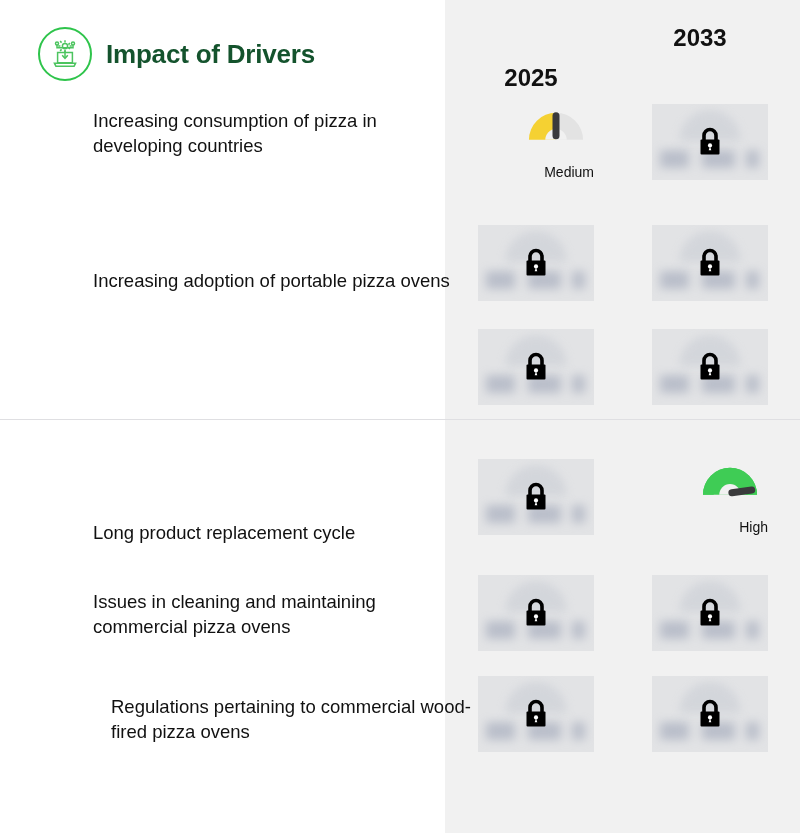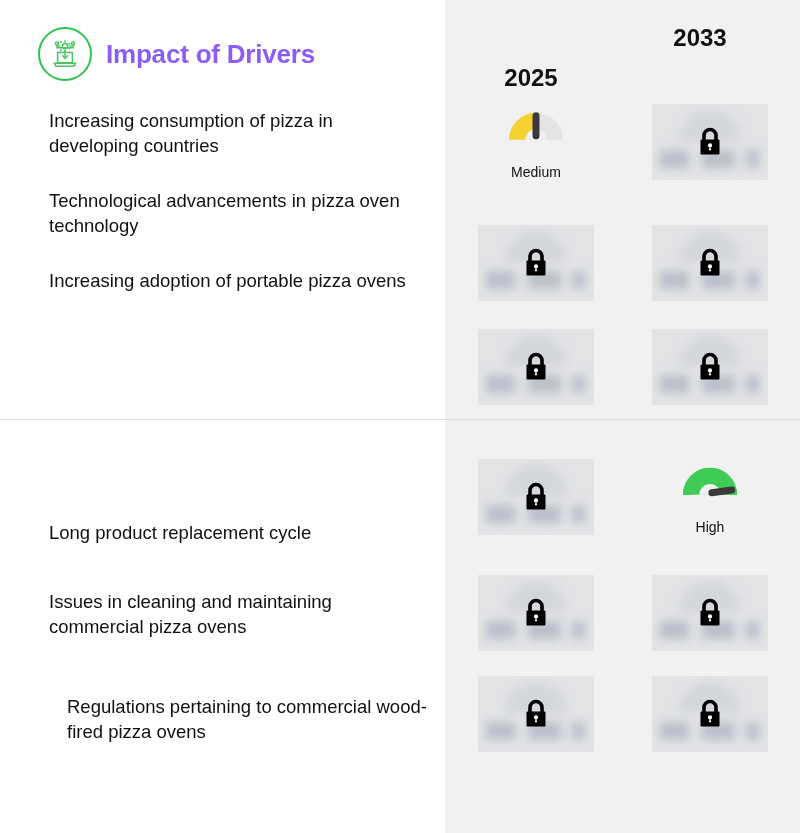--- a/index.html
+++ b/index.html
@@ -30,29 +30,30 @@
   .section-head{
     position:absolute;display:flex;align-items:center;gap:14px;
   }
   .head-icon{
     width:54px;height:54px;border-radius:50%;
     border:2px solid #2ec44b;
     display:flex;align-items:center;justify-content:center;
     box-sizing:border-box;flex:none;
   }
   .head-title{
-    font-size:26px;font-weight:bold;color:#8b5cf6;
+    font-size:26px;font-weight:bold;color:#14532d;
     letter-spacing:-0.2px;white-space:nowrap;
   }
 
   .item{
     position:absolute;
     font-size:18.5px;line-height:1.36;
     color:#111111;
     width:360px;
+    margin-left:44px;
   }
 
   
   .year{
     position:absolute;top:24px;
     font-size:24px;font-weight:bold;color:#111;
     text-align:center;width:120px;
   }
   .year.y1{left:471px;margin-top:40px;}
   .year.y2{left:640px;}
@@ -90,21 +91,21 @@
     width:62px;height:31px;
     border-radius:62px 62px 0 0;
     background:#cfd2d8;
     filter:blur(4px);opacity:.75;
   }
   .lock-glyph{position:relative;z-index:3;}
 
   
   .gauge-wrap{
     position:absolute;inset:0;
-    display:flex;flex-direction:column;align-items:center;justify-content:flex-start;
+    display:flex;flex-direction:column;align-items:flex-end;justify-content:flex-start;
     padding-top:4px;box-sizing:border-box;gap:20px;
   }
   .gauge-label{
     font-size:14px;color:#111;margin-top:1px;
   }
 </style>
 </head>
 <body>
 
 <div class="canvas">
@@ -125,21 +126,20 @@
           <path d="M17 13.4v7.4"></path>
           <path d="M14.2 18.2 17 21.3l2.8-3.1"></path>
           <path d="M9.6 15.6h14.8v10.2H9.6z"></path>
           <path d="M6.4 26.2h21.2l-1.5 3H7.9z"></path>
         </svg>
       </span>
       <span class="head-title">Impact of Drivers</span>
     </div>
 
     <div class="item" style="left:49px;top:108px;">Increasing consumption of pizza in developing countries</div>
-    <div class="item" style="left:49px;top:188px;">Technological advancements in pizza oven technology</div>
     <div class="item" style="left:49px;top:268px;">Increasing adoption of portable pizza ovens</div>
 
 
     <div class="item" style="left:49px;top:520px;">Long product replacement cycle</div>
     <div class="item" style="left:49px;top:589px;">Issues in cleaning and maintaining commercial pizza ovens</div>
     <div class="item" style="left:67px;top:694px;">Regulations pertaining to commercial wood-fired pizza ovens</div>
   </div>
 
   <div class="year y1">2025</div>
   <div class="year y2">2033</div>

